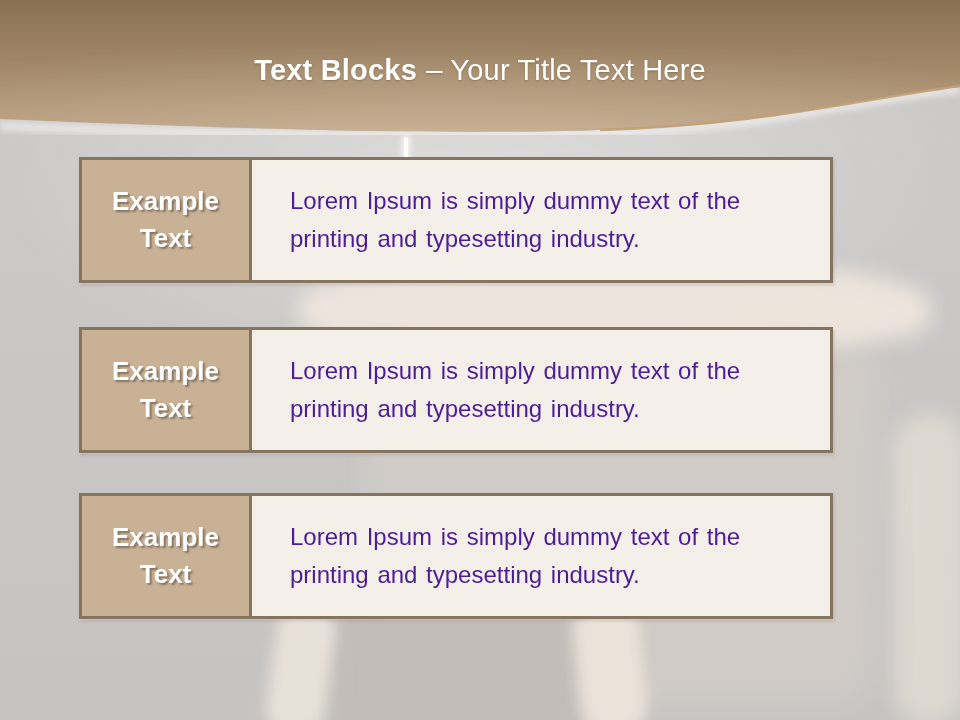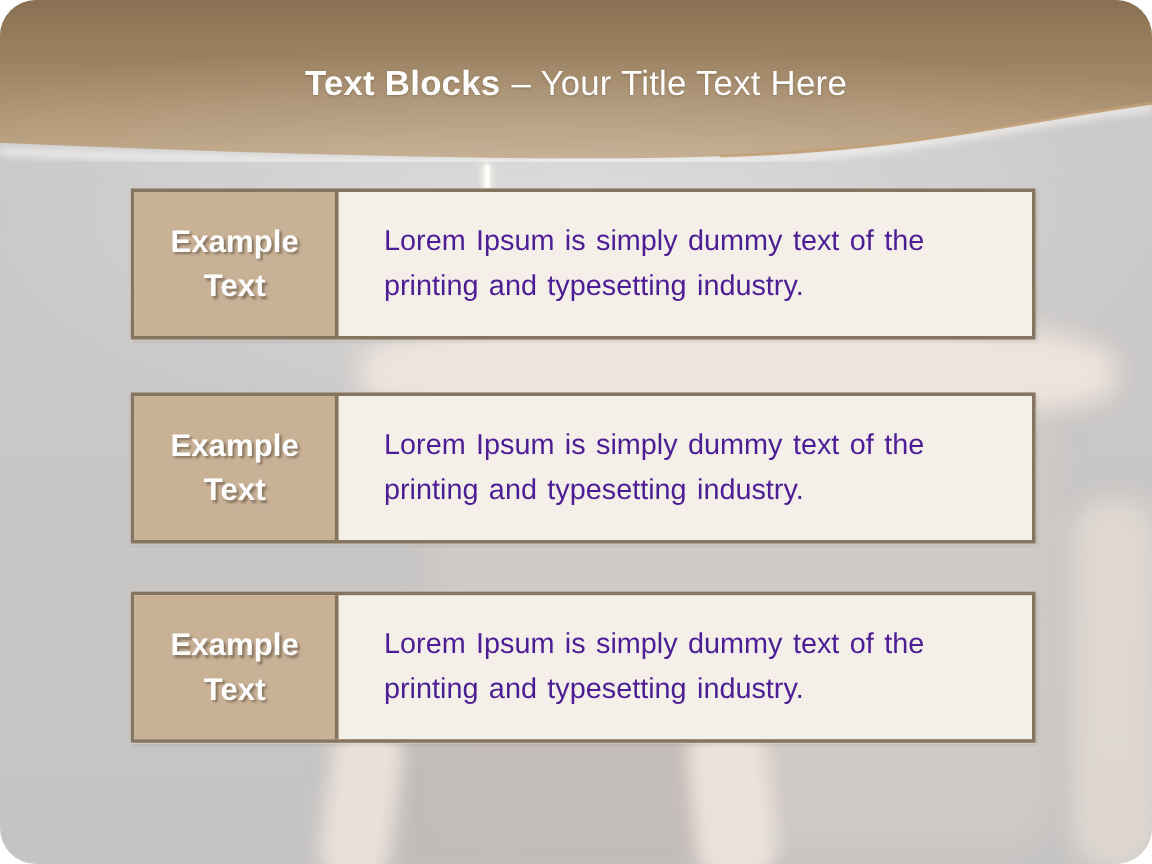--- a/index.html
+++ b/index.html
@@ -4,21 +4,20 @@
 <style>
   html,body{margin:0;padding:0;}
   .slide{
     position:relative;
     width:960px;height:720px;
     overflow:hidden;
     background:
       radial-gradient(ellipse 700px 300px at 50% 25%, rgba(255,255,255,0.35), rgba(255,255,255,0) 70%),
       linear-gradient(#cdcbca, #c6c4c3);
     font-family:"Liberation Sans", sans-serif;
-    border-radius:30px;
   }
 
   
   .bg-figure{position:absolute;inset:0;z-index:0;}
   .fig{position:absolute;}
   .fig-shoulders{left:300px;top:258px;width:630px;height:92px;
     background:rgba(238,230,221,0.95);border-radius:48% 48% 30% 30%;filter:blur(10px);}
   .fig-torso{left:365px;top:335px;width:510px;height:370px;
     background:rgba(215,208,201,0.55);border-radius:40px;filter:blur(14px);}
   .fig-torso-dark{left:330px;top:598px;width:255px;height:135px;
@@ -40,21 +39,21 @@
     margin:0;text-align:center;
     font-size:29px;line-height:36px;color:#ffffff;font-weight:400;
     letter-spacing:0.2px;
     text-shadow:0 1px 2px rgba(80,60,35,0.35);
   }
   .title .t-bold{font-weight:700;}
   .title .t-rest{margin-left:0.32em;font-weight:400;}
 
   
   .block{
-    position:absolute;left:109px;width:754px;height:126px;z-index:3;
+    position:absolute;left:79px;width:754px;height:126px;z-index:3;
     display:flex;box-sizing:border-box;
     border:3px solid #85745f;
     background:#f4efe9;
     box-shadow:1px 2px 3px rgba(110,100,90,0.25), 0 1px 0 rgba(255,255,255,0.4);
   }
   .block-1{top:157px;}
   .block-2{top:327px;}
   .block-3{top:493px;}
   .block-label{
     flex:0 0 170px;box-sizing:border-box;

